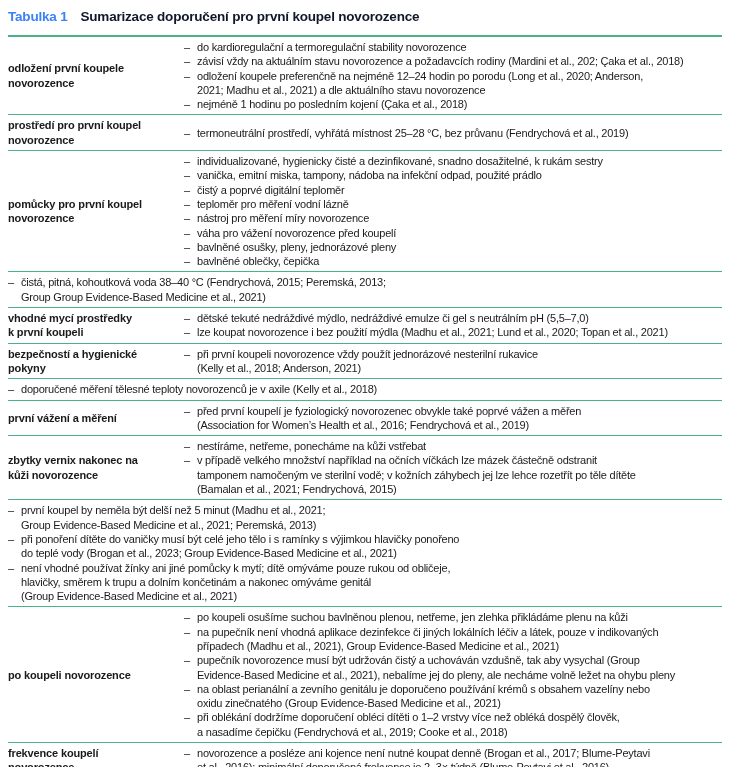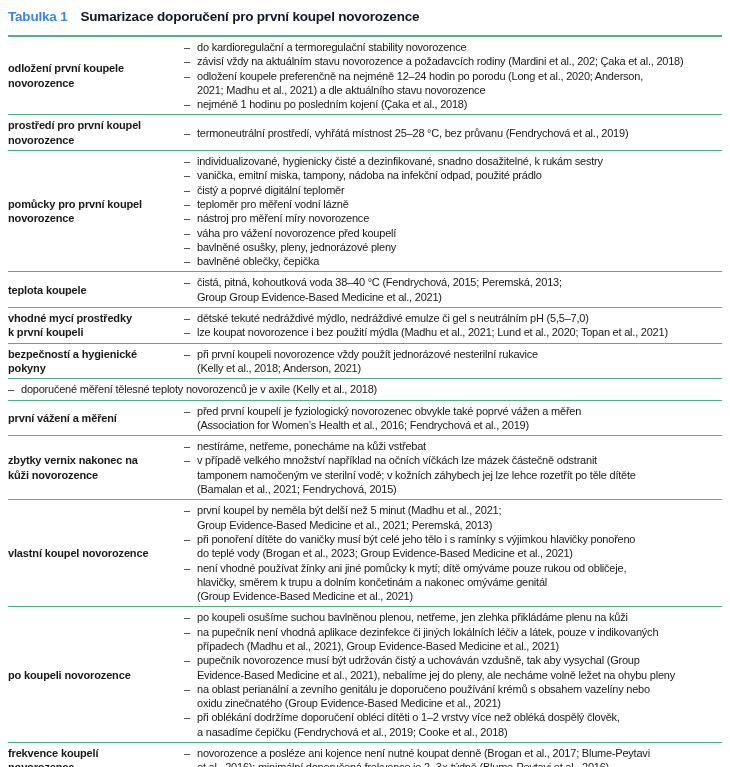--- a/index.html
+++ b/index.html
@@ -145,21 +145,20 @@
             <span class="btxt">bavlněné osušky, pleny, jednorázové pleny</span>
           </div>
           <div class="bullet">
             <span class="dash">–</span>
             <span class="btxt">bavlněné oblečky, čepička</span>
           </div>
         </div>
   </div>
 
   <div class="row">
-    <div class="row-header">teplota koupele</div>
     <div class="row-body">
           <div class="bullet">
             <span class="dash">–</span>
             <span class="btxt">čistá, pitná, kohoutková voda 38–40 °C (Fendrychová, 2015; Peremská, 2013;
 Group Group Evidence-Based Medicine et al., 2021)</span>
           </div>
         </div>
   </div>
 
   <div class="row">
@@ -220,21 +219,20 @@
           <div class="bullet">
             <span class="dash">–</span>
             <span class="btxt">v případě velkého množství například na očních víčkách lze mázek částečně odstranit
 tamponem namočeným ve sterilní vodě; v kožních záhybech jej lze lehce rozetřít po těle dítěte
 (Bamalan et al., 2021; Fendrychová, 2015)</span>
           </div>
         </div>
   </div>
 
   <div class="row">
-    <div class="row-header">vlastní koupel novorozence</div>
     <div class="row-body">
           <div class="bullet">
             <span class="dash">–</span>
             <span class="btxt">první koupel by neměla být delší než 5 minut (Madhu et al., 2021;
 Group Evidence-Based Medicine et al., 2021; Peremská, 2013)</span>
           </div>
           <div class="bullet">
             <span class="dash">–</span>
             <span class="btxt">při ponoření dítěte do vaničky musí být celé jeho tělo i s ramínky s výjimkou hlavičky ponořeno
 do teplé vody (Brogan et al., 2023; Group Evidence-Based Medicine et al., 2021)</span>

